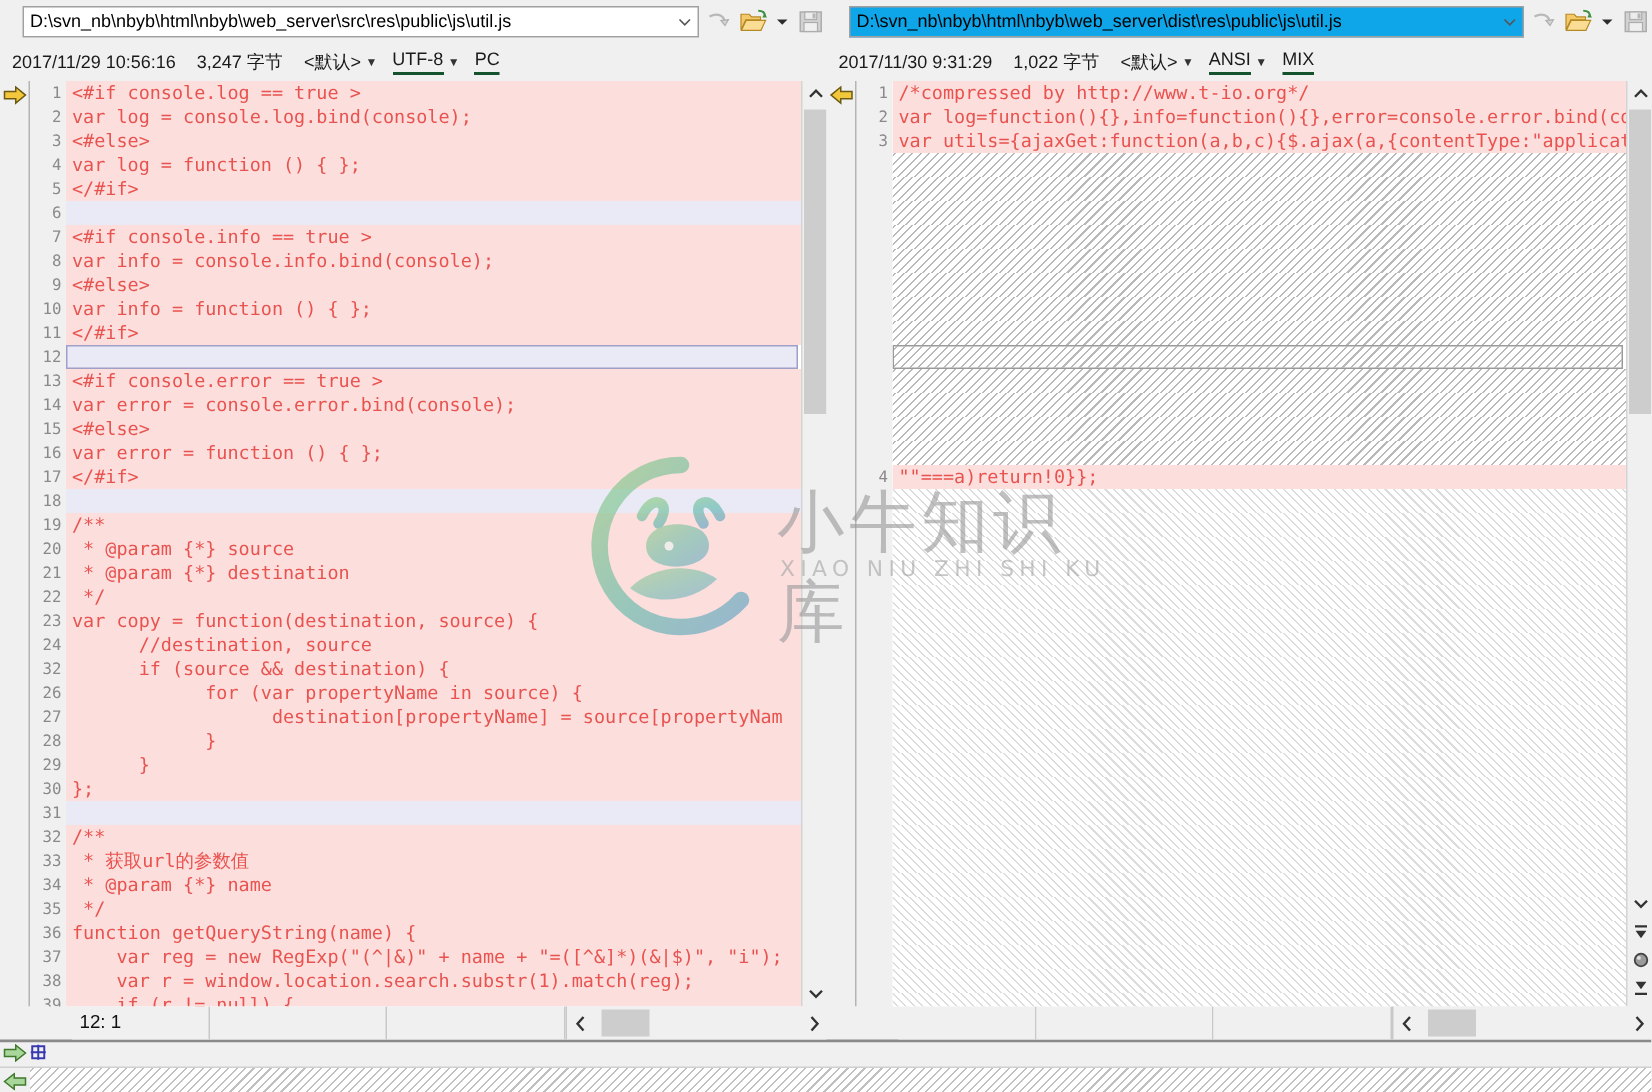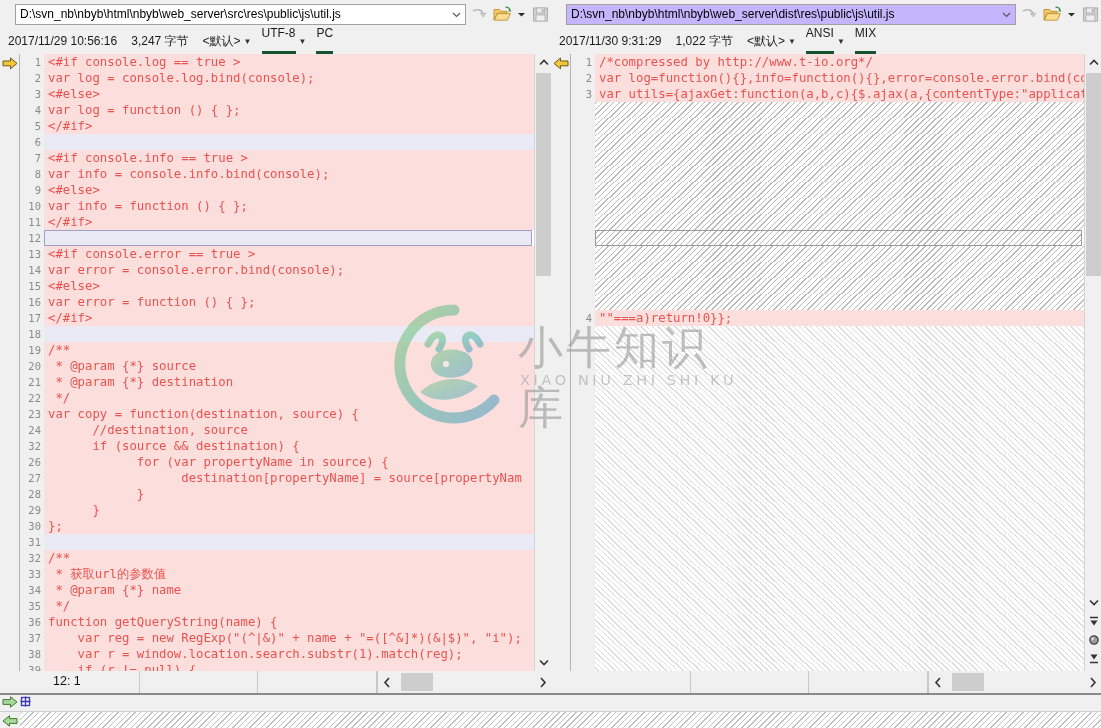--- a/index.html
+++ b/index.html
@@ -23,21 +23,21 @@
     position: relative;
     height: 21px;
     margin-left: 15px;
     border: 1px solid #a0a0a0;
     background: #fff;
     display: flex; align-items: center;
     font-family: "Liberation Sans", sans-serif;
     font-size: 12px;
   }
   .path-combo.left  { width: 461px; background:#ffffff; }
-  .path-combo.right { width: 461px; background:#c4b5fd; }
+  .path-combo.right { width: 461px; background:#0ea5e9; }
   .path-text {
     flex: 1;
     padding-left: 4px;
     white-space: nowrap; overflow: hidden;
     line-height: 19px;
     font-size: 12px;
     color: #000;
   }
   .combo-arrow {
     width: 17px; height: 19px;
@@ -55,22 +55,22 @@
 
   
   .infobar-row { display: flex; height: 26px; width: 1101px; background: #f0f0f0; }
   .infobar { display: flex; align-items: center; height: 26px; padding-left: 8px; gap: 0; }
   .infobar.left { width: 551px; }
   .infobar.right { width: 550px; }
   .info-item { font-size: 12px; color: #1a1a1a; white-space: nowrap; }
   .info-gap { display: inline-block; width: 14px; }
   .info-gap.sm { width: 8px; }
   .info-underline {
-    border-bottom: 5px solid #14532d;
-    padding-bottom: 11px;
+    border-bottom: 2px solid #14532d;
+    padding-bottom: 2px;
   }
   .mini-caret { font-size: 8px; color: #333; margin: 0 2px 0 3px; }
 
   
   .editors { display: flex; width: 1101px; height: 617px; }
   .pane { position: relative; overflow: hidden; }
   .pane.left  { width: 551px; height: 617px; border-right: 0px; }
   .pane.right { width: 550px; height: 617px; }
 
   .pane-inner { position: relative; display: flex; height: 617px; }

